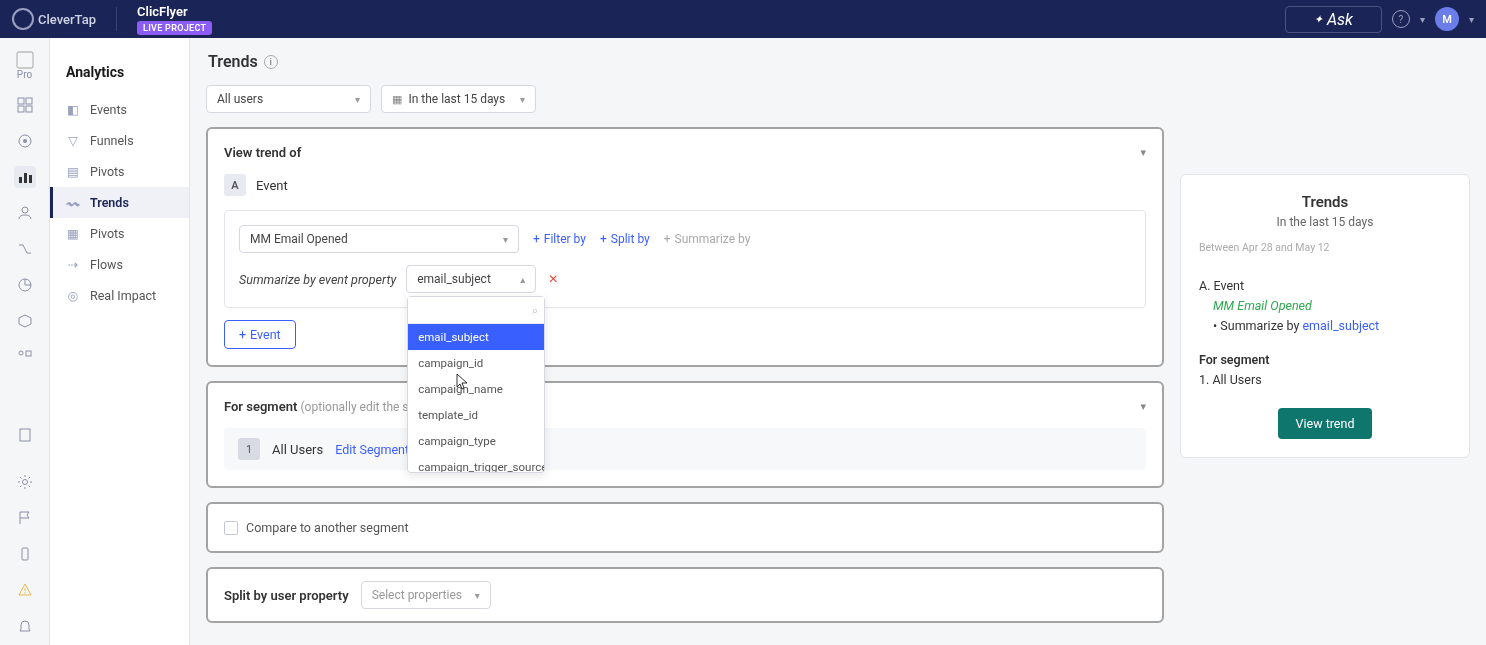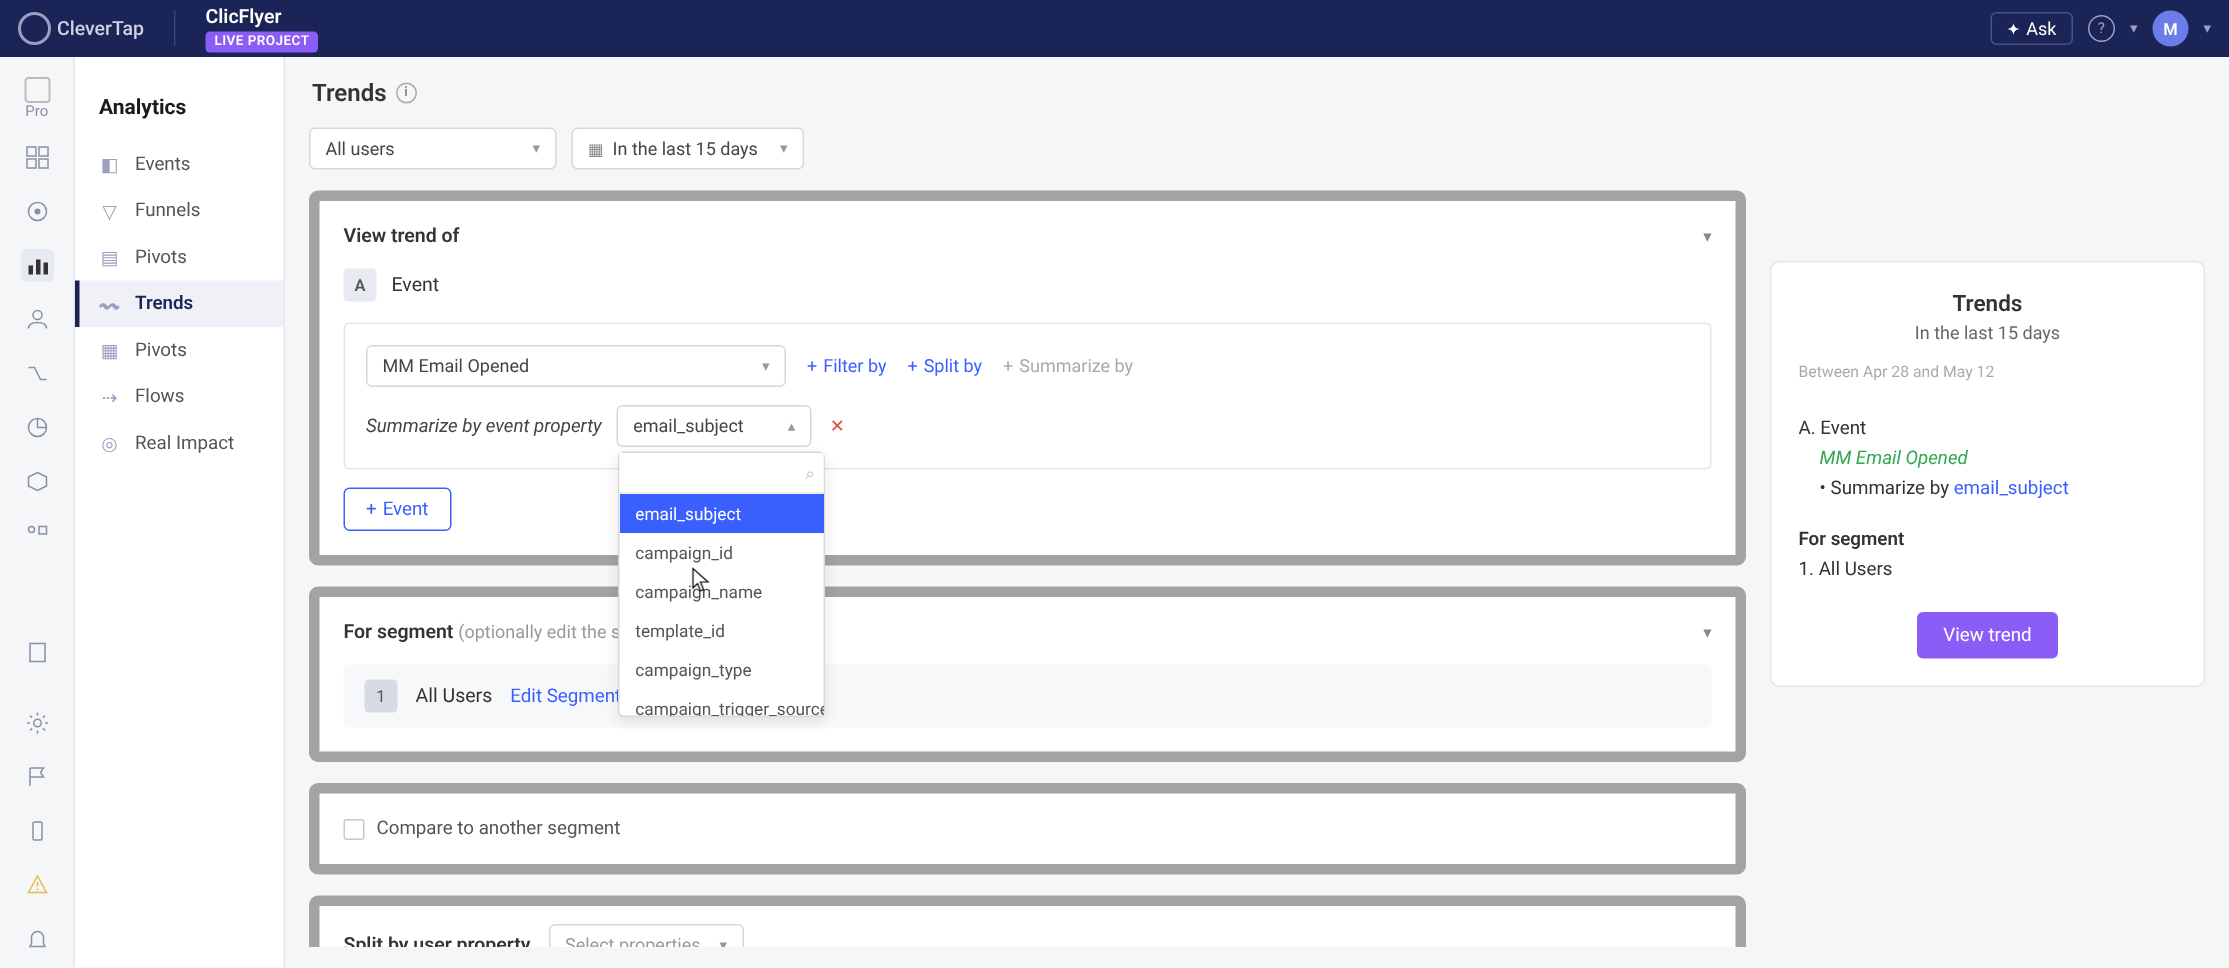--- a/index.html
+++ b/index.html
@@ -7,21 +7,21 @@
 
   
   .topnav { height: 38px; background: #1a2456; display: flex; align-items: center; padding: 0 12px; color: #fff; }
   .logo-wrap { display: flex; align-items: center; gap: 8px; }
   .logo-text { font-size: 13px; font-weight: 500; color: #d0d3e2; display: flex; align-items: center; gap: 4px; }
   .logo-text::before { content: ""; width: 18px; height: 18px; border: 2px solid #9aa0c0; border-radius: 50%; display: inline-block; }
   .divider-v { width: 1px; height: 24px; background: #3a4270; margin: 0 12px; }
   .proj-name { font-size: 13px; font-weight: 600; }
   .badge-live { background: #8b5cf6; color: #fff; font-size: 9px; padding: 2px 6px; border-radius: 3px; font-weight: 600; letter-spacing: 0.3px; margin-top: 2px; display: inline-block; }
   .topnav-right { margin-left: auto; display: flex; align-items: center; gap: 10px; }
-  .ask-btn { border: 1px solid #4a5280; border-radius: 4px; padding: 3px 10px; font-size: 12px; color: #fff; background: transparent; display: flex; align-items: center; gap: 4px; cursor: pointer; }
+  .ask-btn { border: 1px solid #4a5280; border-radius: 4px; padding: 3px 28px; font-size: 16px; color: #fff; background: transparent; display: flex; align-items: center; gap: 4px; cursor: pointer; font-style: italic; }
   .ask-btn::before { content: "✦"; font-size: 11px; }
   .help-ic { width: 18px; height: 18px; border: 1.5px solid #9aa0c0; border-radius: 50%; display: flex; align-items: center; justify-content: center; font-size: 10px; color: #9aa0c0; cursor: pointer; }
   .avatar { width: 24px; height: 24px; border-radius: 50%; background: #6a7de8; color: #fff; display: flex; align-items: center; justify-content: center; font-size: 11px; font-weight: 600; cursor: pointer; }
   .chev-d { color: #9aa0c0; font-size: 10px; }
 
   
   .app-body { display: flex; height: calc(100% - 38px); }
   .rail { width: 50px; background: #f5f6f8; border-right: 1px solid #e3e5eb; display: flex; flex-direction: column; align-items: center; padding-top: 12px; gap: 14px; position: relative; }
   .rail-ico { width: 22px; height: 22px; display: flex; align-items: center; justify-content: center; color: #8a8fa6; cursor: pointer; border-radius: 4px; }
   .rail-ico.active { color: #333; background: #e8eaf2; }
@@ -44,21 +44,21 @@
   .sect-label { font-size: 12.5px; color: #333; font-weight: 500; margin-bottom: 8px; }
   .row-flex { display: flex; gap: 10px; align-items: center; }
 
   .dd { background: #fff; border: 1px solid #d6d8e0; border-radius: 4px; padding: 6px 10px; display: flex; align-items: center; gap: 6px; font-size: 12px; color: #444; cursor: pointer; position: relative; }
   .dd .dd-chev { margin-left: auto; color: #999; font-size: 10px; }
   .dd-wide { min-width: 165px; }
   .dd-narrow { min-width: 130px; }
   .dd-date { min-width: 155px; }
   .cal-ic { color: #888; font-size: 11px; }
 
-  .card { background: #fff; border: 7px solid #a3a3a3; border-radius: 6px; padding: 16px; position: relative; }
+  .card { background: #fff; border: 2px solid #a3a3a3; border-radius: 6px; padding: 16px; position: relative; }
   .card-head { display: flex; justify-content: space-between; align-items: center; margin-bottom: 14px; }
   .card-title { font-size: 13px; font-weight: 600; color: #333; }
   .collapse-ic { color: #888; cursor: pointer; font-size: 11px; }
 
   .event-row { display: flex; align-items: center; gap: 10px; margin-bottom: 14px; }
   .letter-box { width: 22px; height: 22px; background: #e8eaf2; color: #555; font-size: 11px; font-weight: 600; display: flex; align-items: center; justify-content: center; border-radius: 3px; }
   .ev-label { font-size: 13px; color: #333; }
 
   .event-panel { border: 1px solid #e3e5eb; border-radius: 4px; padding: 14px; background: #fff; }
   .event-panel-row { display: flex; align-items: center; gap: 14px; margin-bottom: 12px; flex-wrap: wrap; }
@@ -96,21 +96,21 @@
 
   
   .side-panel { width: 290px; background: #fff; border: 1px solid #e3e5eb; border-radius: 6px; padding: 18px 18px; align-self: flex-start; margin-top: 122px; }
   .side-title { font-size: 15px; font-weight: 600; text-align: center; }
   .side-sub { font-size: 12px; color: #666; text-align: center; margin-top: 4px; }
   .side-small { font-size: 10.5px; color: #aaa; text-align: left; margin-top: 12px; }
   .side-body { margin-top: 22px; font-size: 12.5px; line-height: 1.6; }
   .green-text { color: #2fa84f; font-style: italic; }
   .blue-text { color: #3a5fff; }
   .bullet { padding-left: 14px; }
-  .view-trend-btn { background: #8b5cf6; color: #fff; border: none; padding: 8px 18px; border-radius: 4px; font-size: 12.5px; cursor: pointer; display: block; margin: 18px auto 0; }
+  .view-trend-btn { background: #0f766e; color: #fff; border: none; padding: 8px 18px; border-radius: 4px; font-size: 12.5px; cursor: pointer; display: block; margin: 18px auto 0; }
 
   svg { display: block; }
   .cursor-img { position: absolute; width: 14px; height: 18px; pointer-events: none; }
 </style>
 </head>
 <body>
 
 <div class="topnav">
   <div class="logo-wrap">
     <span class="logo-text">CleverTap</span>

